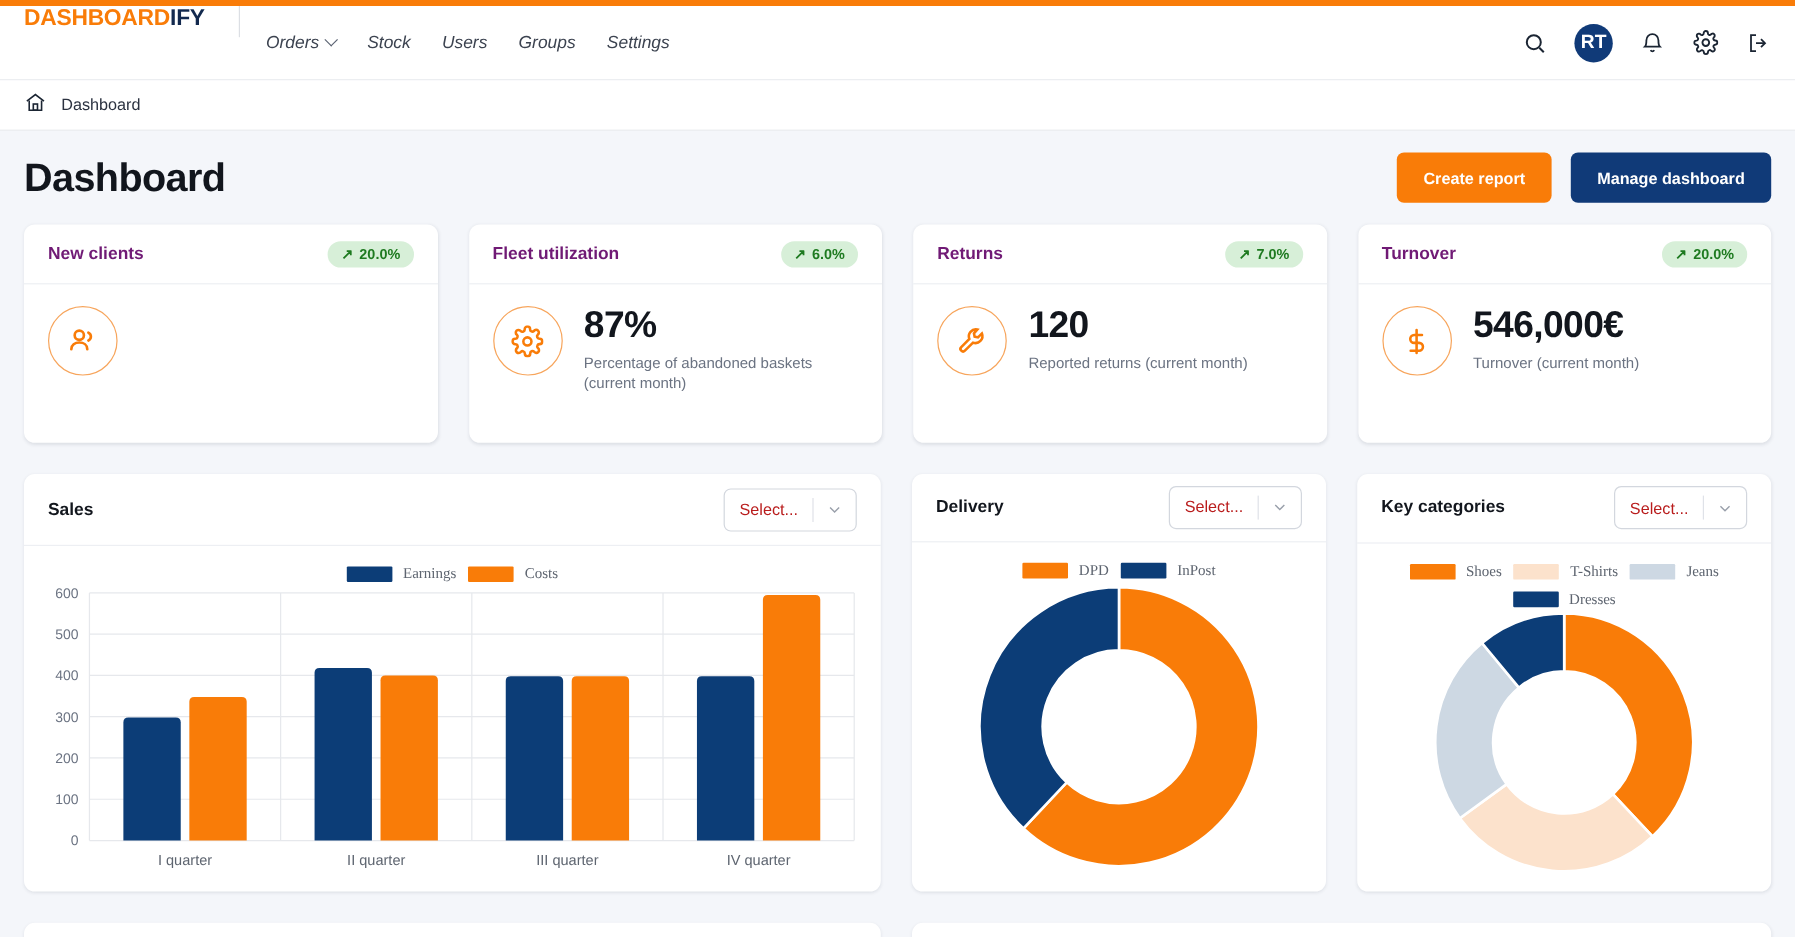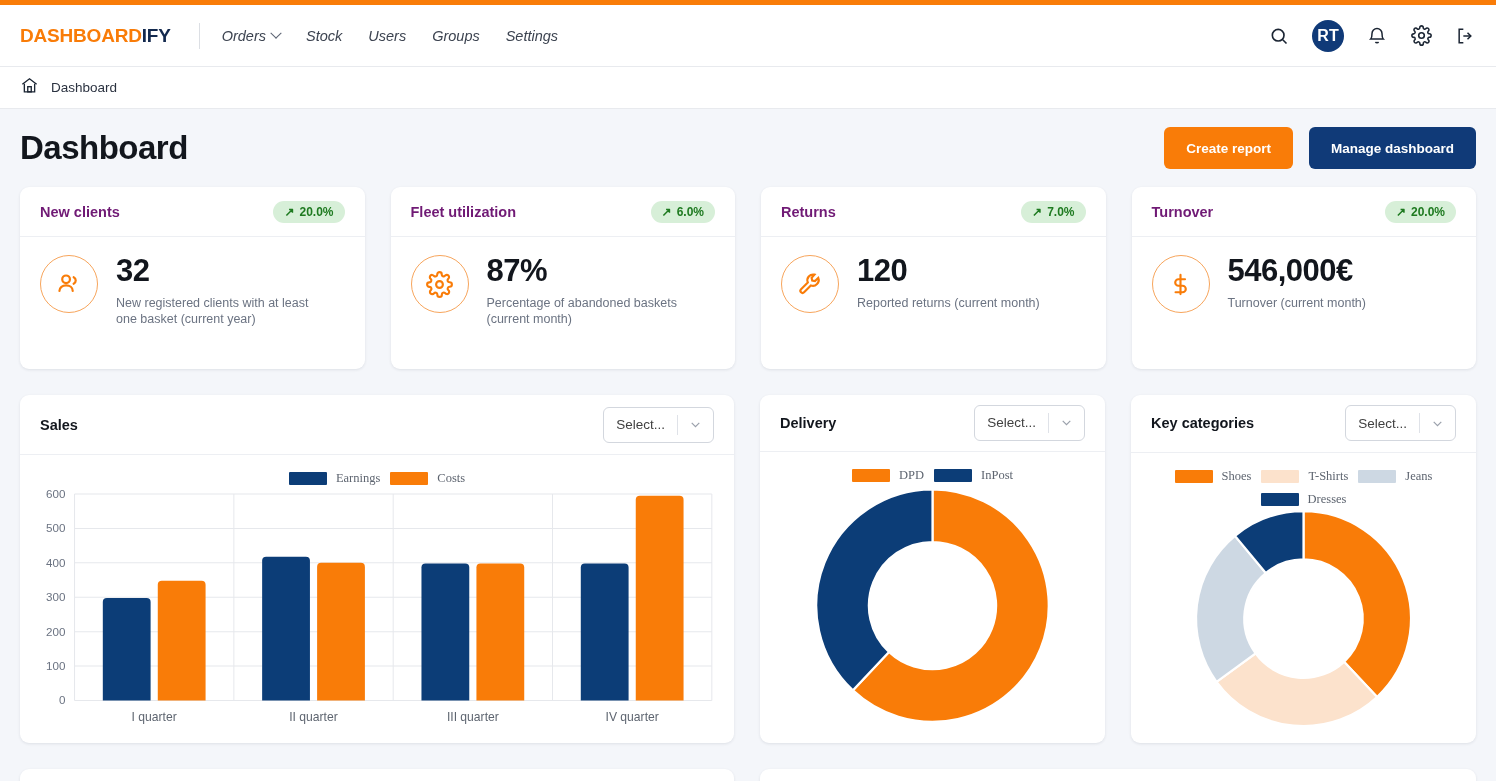--- a/index.html
+++ b/index.html
@@ -7,21 +7,21 @@
     width: 1496px; height: 781px;
     overflow: hidden;
     background: #f4f6fa;
     font-family: "Liberation Sans", sans-serif;
   }
   .accent-bar { height: 5px; background: #f97c08; }
 
   
   .topnav {
     height: 62px; background: #fff;
-    display: flex; align-items: center;
+    display: flex; 
     padding: 0 20px;
     border-bottom: 1px solid #e8eaee;
   }
   .logo { font-size: 19px; font-weight: bold; letter-spacing: -0.2px; white-space: nowrap; }
   .logo .b { color: #f97c08; }
   .logo .i { color: #13294e; }
   .logo-divider { width: 1px; height: 26px; background: #dcdfe4; margin: 0 22px 0 28px; }
   .navlinks { display: flex; align-items: center; gap: 26px; }
   .navlink {
     font-size: 14.5px; color: #3c4350; cursor: pointer;
@@ -106,21 +106,21 @@
     height: 60px; display: flex; align-items: center;
     padding: 0 20px; border-bottom: 1px solid #edeff3;
   }
   .chart-title { font-size: 14.5px; font-weight: bold; color: #12161d; }
   .select {
     margin-left: auto;
     border: 1px solid #d3d7de; border-radius: 6px;
     height: 36px; display: flex; align-items: center;
     cursor: pointer; background: #fff;
   }
-  .select-label { font-size: 13.5px; color: #404040; padding: 0 12px; white-space: nowrap; }
+  .select-label { font-size: 13.5px; color: #b91c1c; padding: 0 12px; white-space: nowrap; }
   .select-div { width: 1px; height: 20px; background: #dfe2e8; }
   .select-arrow { padding: 0 11px; display: flex; align-items: center; color: #9aa0ab; }
   .chart-body { flex: 1; position: relative; padding: 10px 8px 4px 8px; }
 
   .legend { display: flex; justify-content: center; flex-wrap: wrap; gap: 8px 10px; padding: 6px 10px 2px; }
   .legend-item { display: flex; align-items: center; gap: 9px; font-family: Liberation Serif, serif; }
   .legend-swatch { width: 38px; height: 13px; border-radius: 1px; }
   .legend-text { font-size: 12.5px; color: #5e6570; white-space: nowrap; }
 
   svg.plot { display: block; width: 100%; }
@@ -215,24 +215,20 @@
           <span>20.0%</span>
         </div>
       </div>
       <div class="kpi-body">
         <div class="kpi-circle">
           <svg width="28" height="28" viewBox="0 0 24 24" fill="none" stroke="currentColor" stroke-width="1.9" stroke-linecap="round">
             <circle cx="9.5" cy="8" r="3.3"></circle>
             <path d="M3.8 18c0-3 2.6-4.8 5.7-4.8s5.7 1.8 5.7 4.8"></path>
             <path d="M16 6.2a3.1 3.1 0 0 1 0 5.6"></path>
           </svg>
-        </div>
-        <div>
-          <div class="kpi-value">32</div>
-          <div class="kpi-desc">New registered clients with at least one basket (current year)</div>
         </div>
       </div>
     </div>
 
     <div class="card kpi-card">
       <div class="kpi-head">
         <div class="kpi-title">Fleet utilization</div>
         <div class="badge">
           <span>↗</span>
           <span>6.0%</span>

